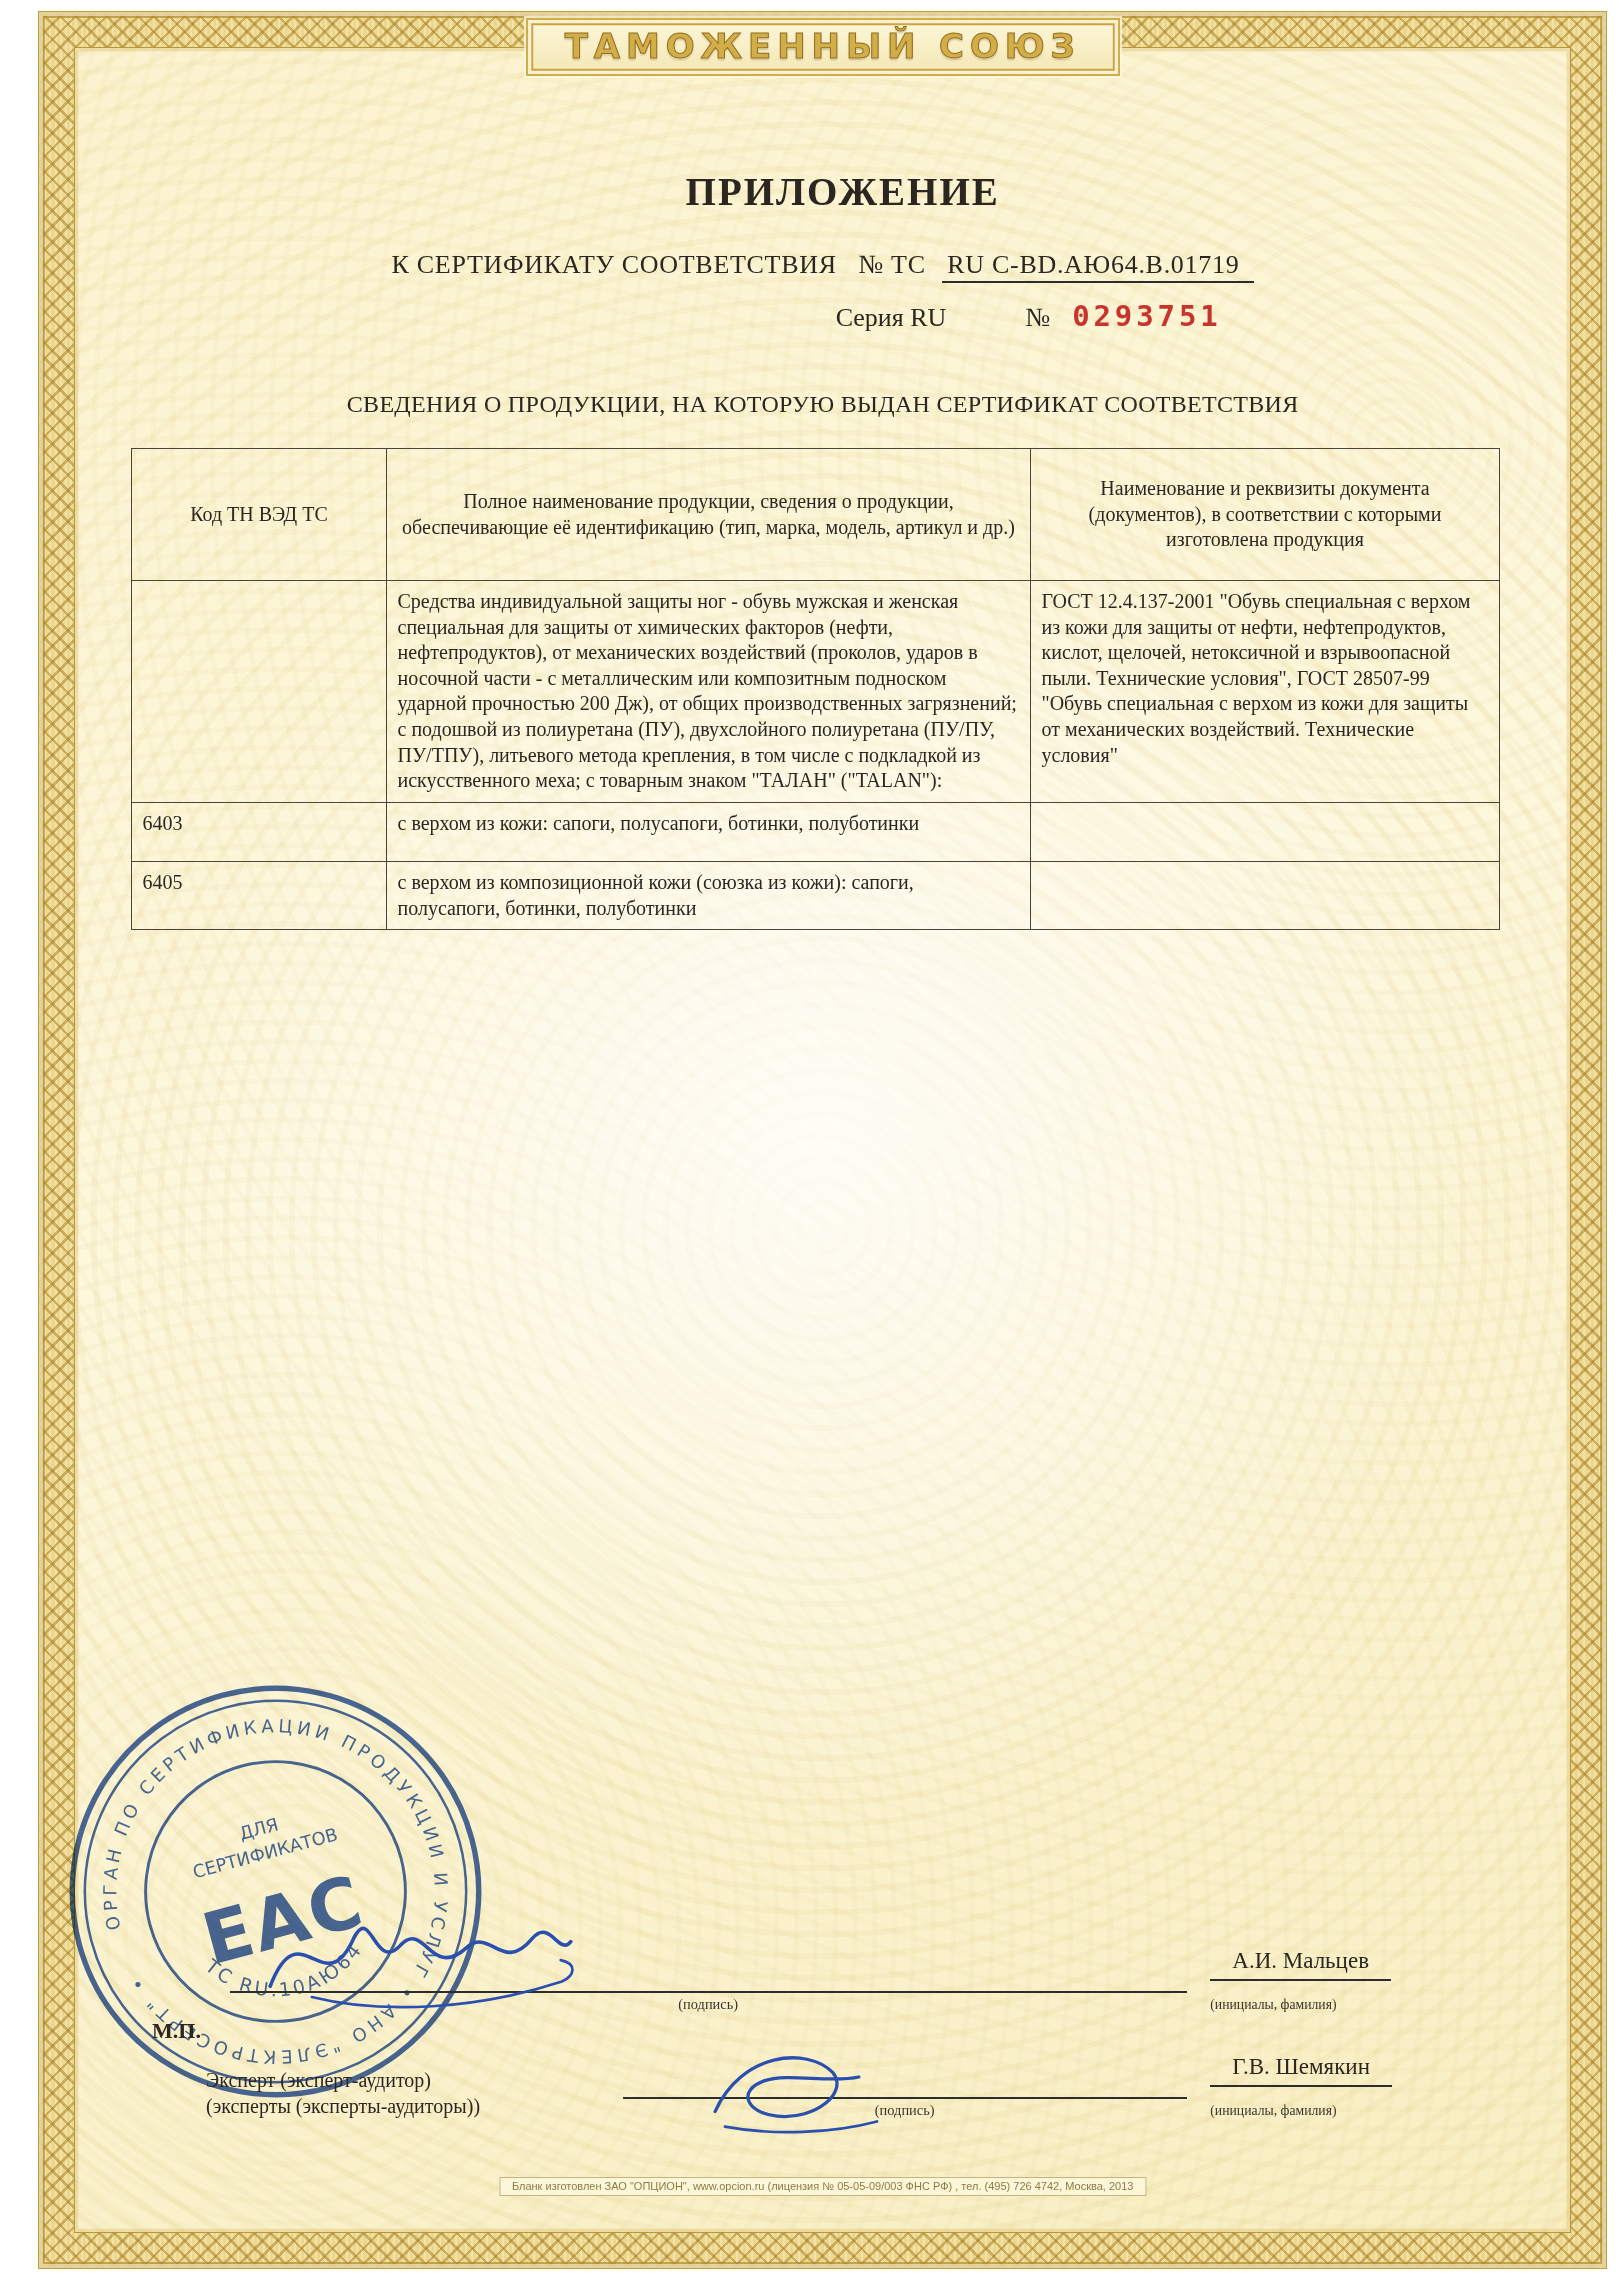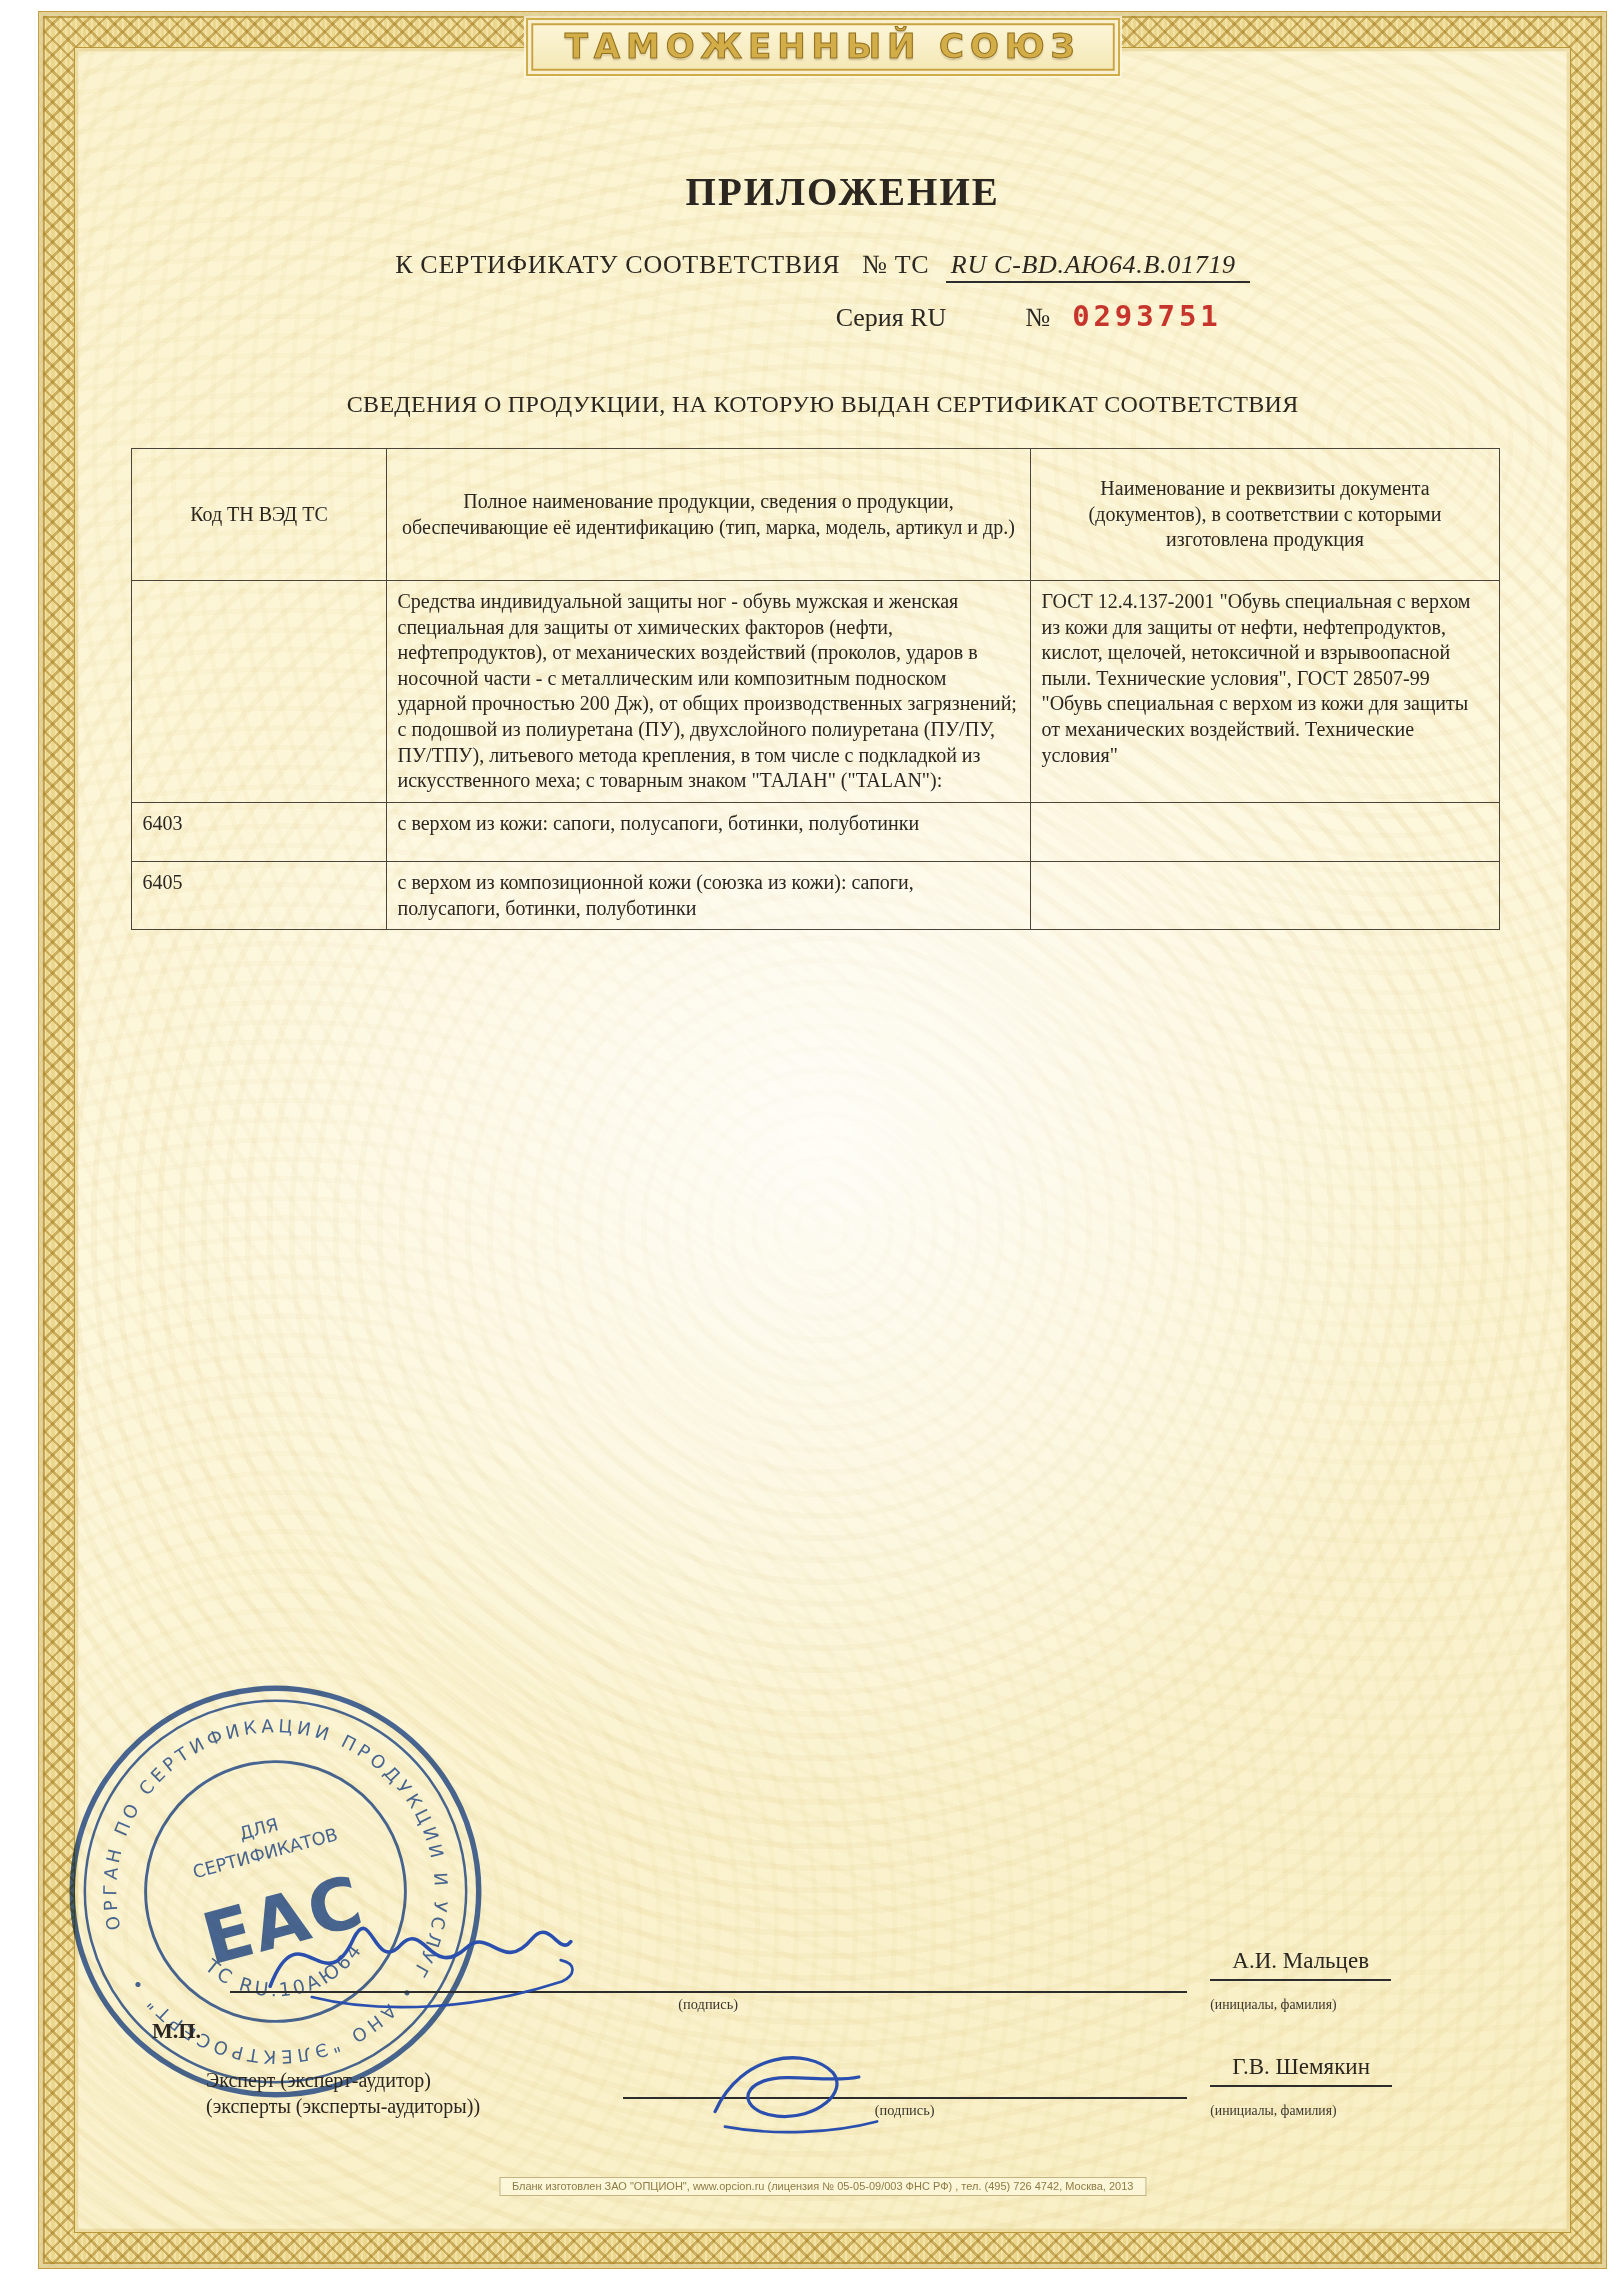--- a/index.html
+++ b/index.html
@@ -57,21 +57,21 @@
   }
   
   .doc-title{
     text-align:center;font-size:39px;letter-spacing:2px;font-weight:600;padding-left:40px;
   }
   .cert-line{
     margin-top:36px;text-align:center;font-size:26px;letter-spacing:0.7px;
   }
   .cert-line .lbl{margin-right:14.4px;margin-top:16px;}
   .cert-line .no{margin-right:9.2px;}
-  .cert-line .num{border-bottom:2px solid #2c2c2c;padding:0 14.4px 2px 5.2px;font-style:italic;}
+  .cert-line .num{border-bottom:2px solid #2c2c2c;padding:0 14.4px 2px 5.2px;}
   .series-line{
     margin-top:19.6px;display:flex;justify-content:center;align-items:baseline;
     transform:translateX(206px);font-size:26px;
   }
   .series-line .slbl{margin-right:79px;}
   .series-line .sno{margin-right:22px;}
   .series-line .snum{
     font-family:"DejaVu Sans Mono", monospace;font-weight:bold;
     color:#c6342c;font-size:29px;letter-spacing:3.9px;
   }

